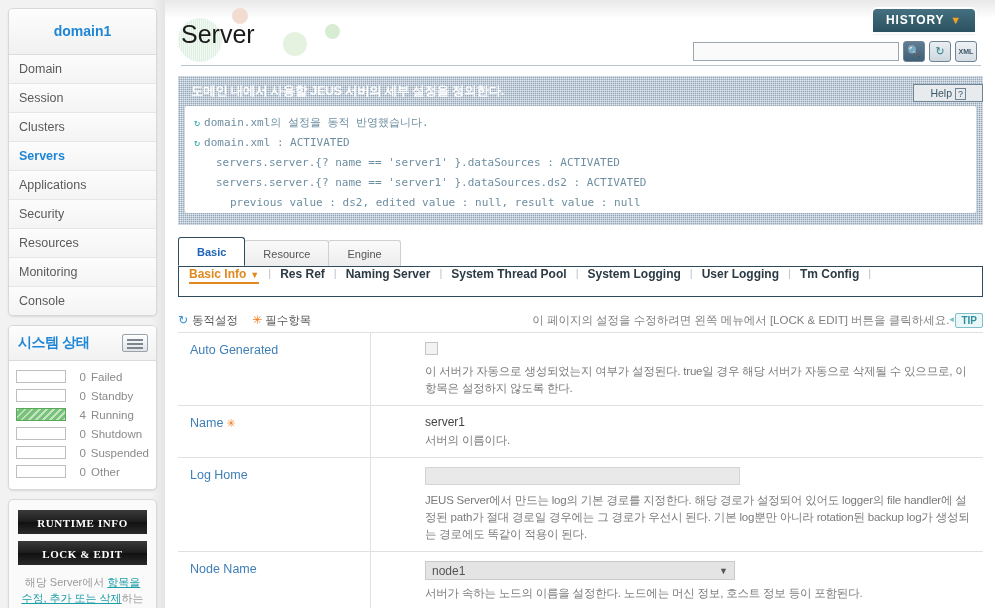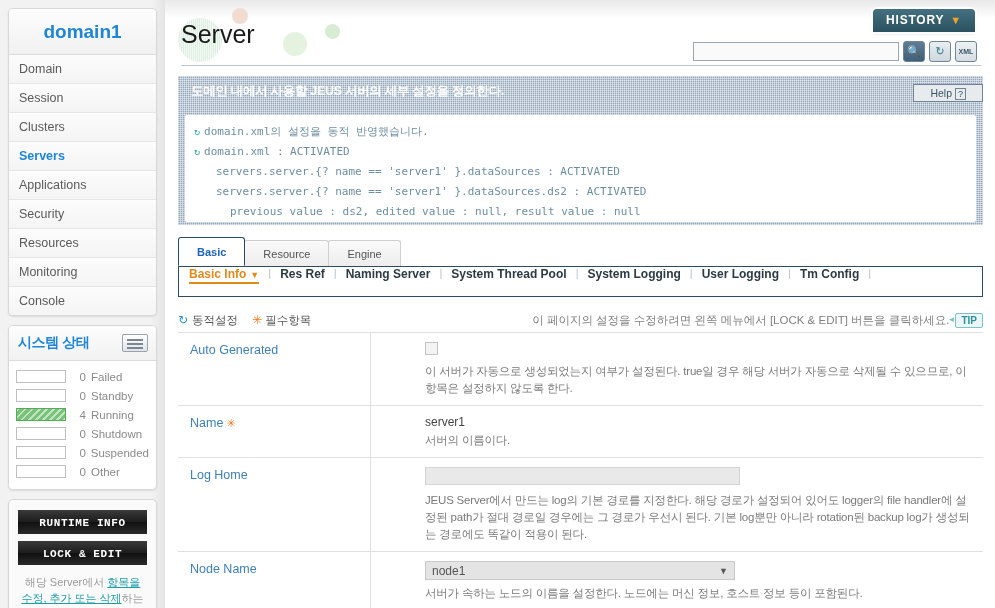--- a/index.html
+++ b/index.html
@@ -19,21 +19,21 @@
     background:linear-gradient(to right,#f2f2f2 0%,#f2f2f2 92%,#e4e4e4 100%);
     box-sizing:border-box;padding:8px 8px 0 8px;
   }
   .panel{
     background:#fafafa;border:1px solid #d8d8d8;border-radius:5px;
     box-shadow:0 1px 2px rgba(0,0,0,.10);
     overflow:hidden;
   }
   .domain-head{
     height:45px;line-height:45px;text-align:center;
-    font-size:19px;font-weight:bold;color:#1f86d6;
+    font-size:14px;font-weight:bold;color:#1f86d6;
     background:linear-gradient(to bottom,#fdfdfd,#f1f1f1);
     border-bottom:1px solid #dcdcdc;
   }
   .nav-item{
     height:28px;line-height:28px;padding-left:10px;
     font-size:12.5px;color:#5a5a5a;
     border-bottom:1px solid #e6e6e6;
     background:linear-gradient(to bottom,#fcfcfc,#f4f4f4);
     cursor:pointer;
   }
@@ -70,21 +70,21 @@
   }
   .st-count{width:12px;text-align:right;color:#8a8a8a;font-size:11.5px;margin-right:5px;}
   .st-label{color:#8a8a8a;font-size:11.5px;}
 
   .btn-panel{margin-top:9px;padding:10px 9px 10px 9px;text-align:center;}
   .blk-btn{
     display:block;width:100%;height:24px;line-height:24px;
     background:linear-gradient(to bottom,#3a3a3a 0%,#1d1d1d 48%,#111 52%,#2a2a2a 100%);
     color:#fff;font-size:11px;font-weight:bold;letter-spacing:.6px;
     text-align:center;border:none;box-sizing:border-box;cursor:pointer;
-    font-family:Liberation Mono, monospace;
+    font-family:Liberation Serif, serif;
   }
   .blk-btn + .blk-btn{margin-top:7px;}
   .hint{
     margin-top:9px;font-size:11px;line-height:16px;color:#9a9a9a;text-align:center;
     padding:0 2px;
   }
   .hint a{color:#1f9ea8;text-decoration:underline;}
 
   
   #main{position:absolute;left:165px;top:0;width:830px;height:608px;background:#fff;}
@@ -134,21 +134,21 @@
     background:#93a7ba;
     background-image:repeating-linear-gradient(0deg,rgba(255,255,255,.45) 0 1px,transparent 1px 2px),
                      repeating-linear-gradient(90deg,rgba(255,255,255,.45) 0 1px,transparent 1px 2px);
     border-radius:0;box-sizing:border-box;padding:7px;
   }
   .msg-title{
     color:#fff;font-size:12.5px;font-weight:bold;padding:0 6px 6px 6px;letter-spacing:-0.3px;
   }
   .msg-body{
     background:#fff;border-radius:2px;height:107px;box-sizing:border-box;
-    padding:7px 9px;overflow:hidden;margin-top:9px;
+    padding:7px 9px;overflow:hidden;
   }
   .msg-line{
     font-family:"DejaVu Sans Mono","Liberation Mono",monospace;
     font-size:11px;color:#6d8ea0;line-height:20px;white-space:nowrap;
   }
   .msg-line .ico{color:#2ea8a8;margin-right:4px;font-size:10px;}
   .msg-line.ind1{padding-left:22px;}
   .msg-line.ind2{padding-left:36px;}
   .help-btn{
     position:absolute;right:12px;top:84px;height:16px;line-height:16px;

